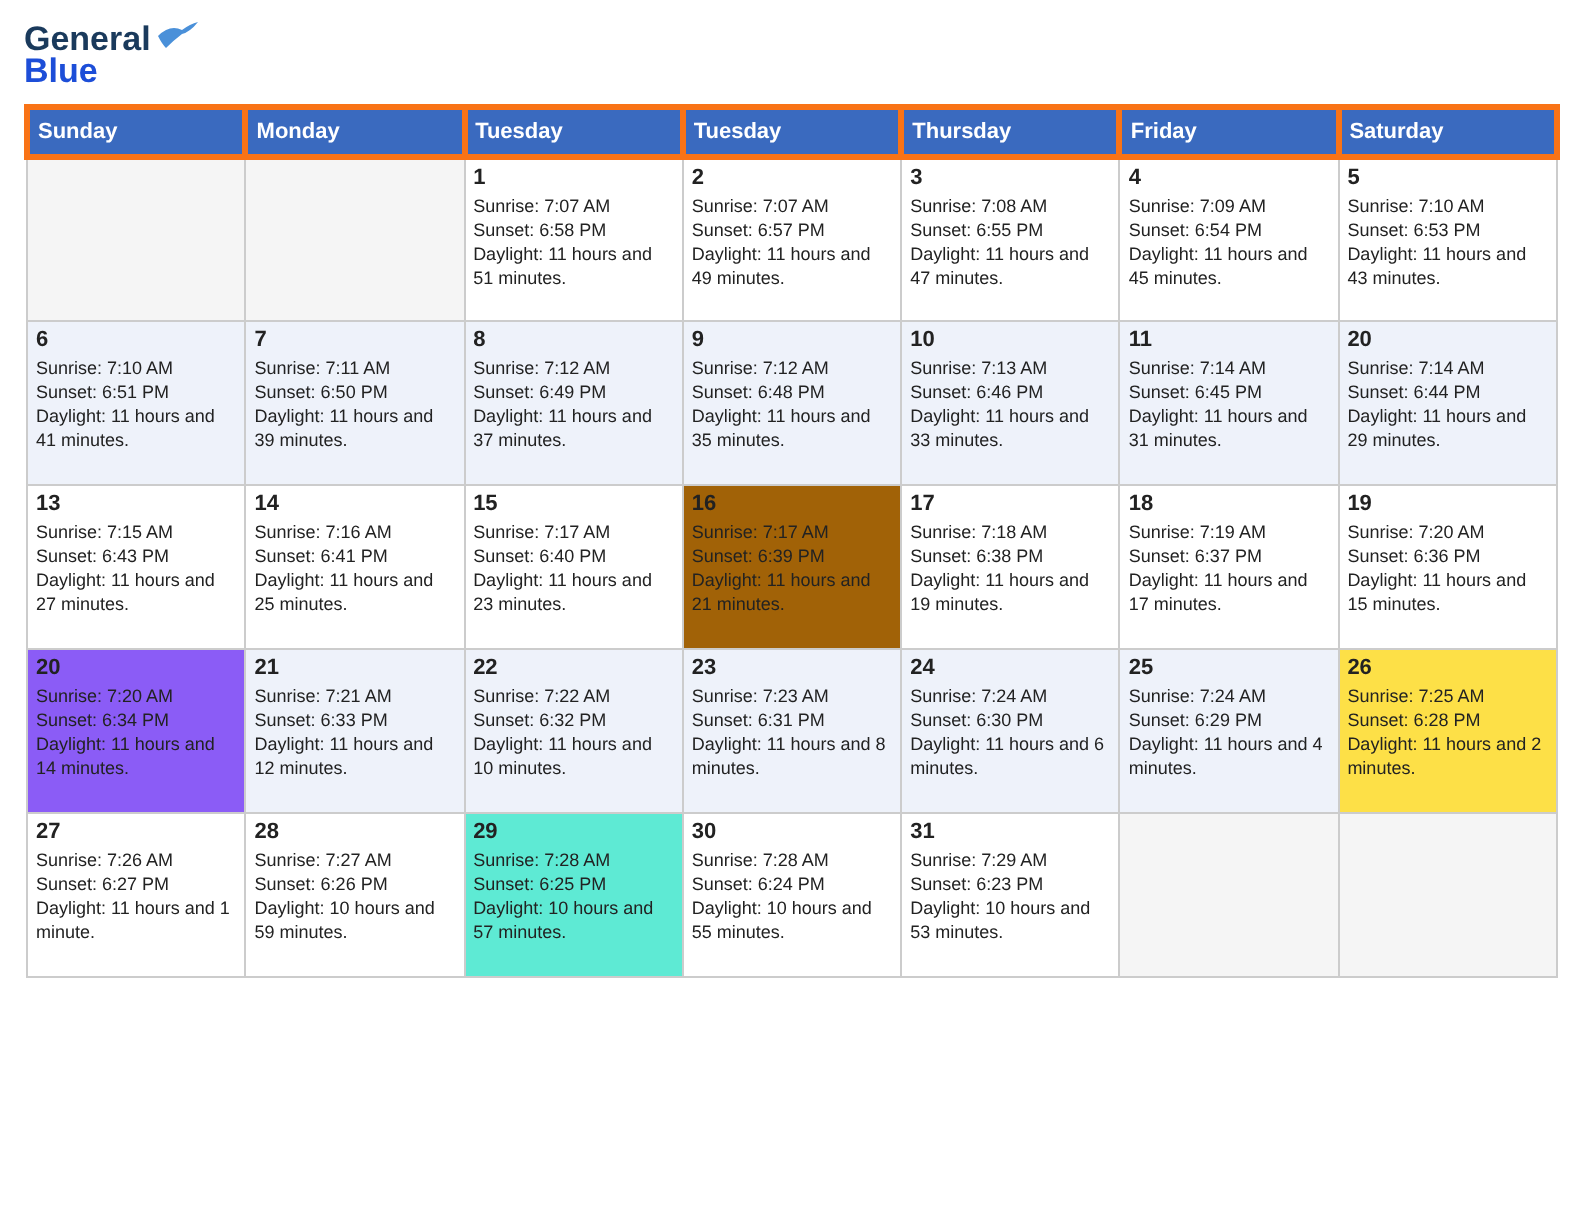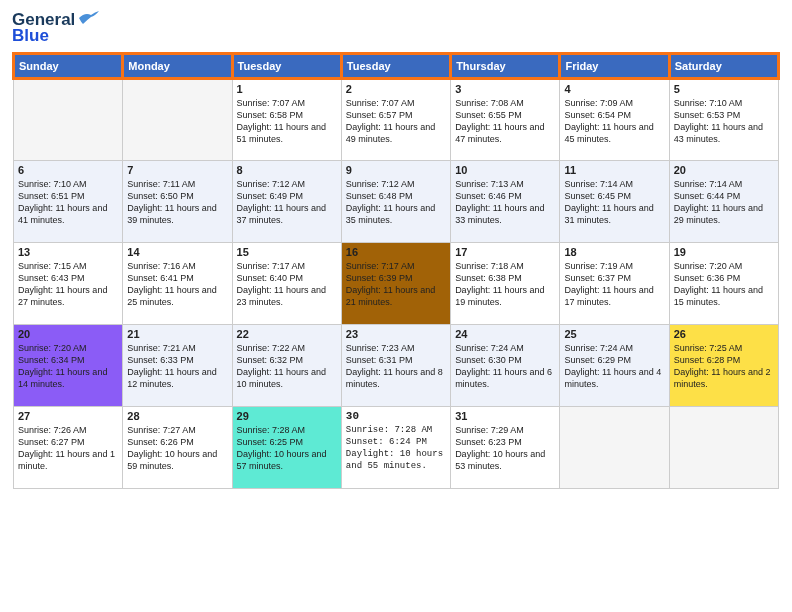--- a/index.html
+++ b/index.html
@@ -154,20 +154,20 @@
           <td style="background: rgb(238, 242, 250);"><span class="day-num">22</span><span class="cell-text">Sunrise: 7:22 AM<br>Sunset: 6:32 PM<br>Daylight: 11 hours and 10 minutes.</span></td>
           <td style="background: rgb(238, 242, 250);"><span class="day-num">23</span><span class="cell-text">Sunrise: 7:23 AM<br>Sunset: 6:31 PM<br>Daylight: 11 hours and 8 minutes.</span></td>
           <td style="background: rgb(238, 242, 250);"><span class="day-num">24</span><span class="cell-text">Sunrise: 7:24 AM<br>Sunset: 6:30 PM<br>Daylight: 11 hours and 6 minutes.</span></td>
           <td style="background: rgb(238, 242, 250);"><span class="day-num">25</span><span class="cell-text">Sunrise: 7:24 AM<br>Sunset: 6:29 PM<br>Daylight: 11 hours and 4 minutes.</span></td>
           <td style="background: #fde047;"><span class="day-num">26</span><span class="cell-text">Sunrise: 7:25 AM<br>Sunset: 6:28 PM<br>Daylight: 11 hours and 2 minutes.</span></td>
         </tr>
         <tr>
           <td style="background: rgb(255, 255, 255);"><span class="day-num">27</span><span class="cell-text">Sunrise: 7:26 AM<br>Sunset: 6:27 PM<br>Daylight: 11 hours and 1 minute.</span></td>
           <td style="background: rgb(255, 255, 255);"><span class="day-num">28</span><span class="cell-text">Sunrise: 7:27 AM<br>Sunset: 6:26 PM<br>Daylight: 10 hours and 59 minutes.</span></td>
           <td style="background: #5eead4;"><span class="day-num">29</span><span class="cell-text">Sunrise: 7:28 AM<br>Sunset: 6:25 PM<br>Daylight: 10 hours and 57 minutes.</span></td>
-          <td style="background: rgb(255, 255, 255); font-family: Liberation Mono, monospace;"><span class="day-num">30</span><span class="cell-text">Sunrise: 7:28 AM<br>Sunset: 6:24 PM<br>Daylight: 10 hours and 55 minutes.</span></td>
+          <td style="background: rgb(255, 255, 255);"><span class="day-num">30</span><span class="cell-text">Sunrise: 7:28 AM<br>Sunset: 6:24 PM<br>Daylight: 10 hours and 55 minutes.</span></td>
           <td style="background: rgb(255, 255, 255);"><span class="day-num">31</span><span class="cell-text">Sunrise: 7:29 AM<br>Sunset: 6:23 PM<br>Daylight: 10 hours and 53 minutes.</span></td>
           <td class="empty"></td>
           <td class="empty"></td>
         </tr>
       </tbody>
   </table>
 </div>
 
 </body></html>

